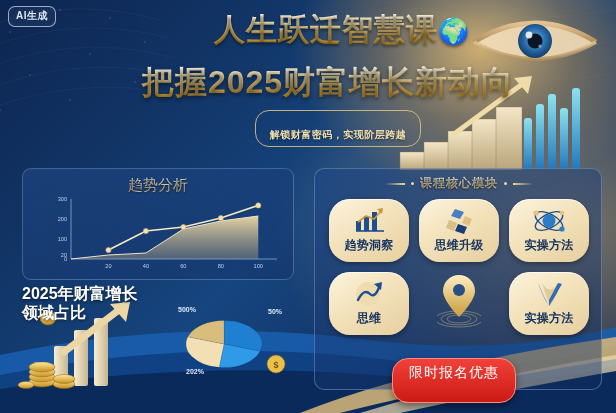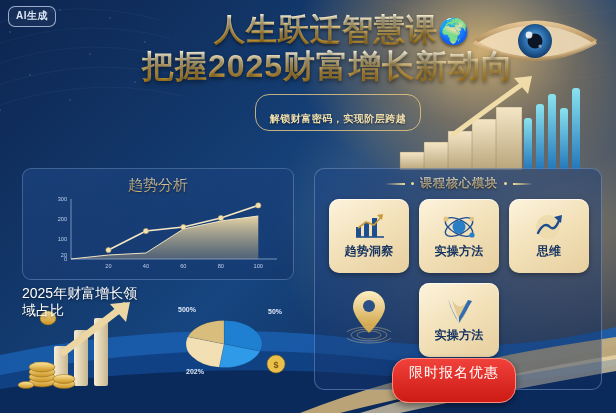--- a/index.html
+++ b/index.html
@@ -32,21 +32,21 @@
   .head{position:absolute;left:0;top:14px;width:616px;z-index:20;text-align:center;}
   .t-line1{
     font-size:31px;font-weight:bold;letter-spacing:1px;line-height:1.06;
     padding-left:68px;
     background:linear-gradient(180deg,#fff6d8 6%,#f5dd9b 34%,#d9ae51 62%,#b8861f 100%);
     -webkit-background-clip:text;background-clip:text;color:transparent;
     text-shadow:0 2px 3px rgba(0,0,0,.45);
   }
   .t-line1 .globe{-webkit-text-fill-color:initial;color:#2a7fd4;font-size:25px;}
   .t-line2{
-    margin-top:3px;font-size:32px;font-weight:bold;letter-spacing:1px;line-height:1.06;
+    margin-top:19px;font-size:32px;font-weight:bold;letter-spacing:1px;line-height:1.06;
     padding-left:40px;
     background:linear-gradient(180deg,#fff8e0 6%,#f7e0a2 34%,#dcb155 62%,#b9871f 100%);
     -webkit-background-clip:text;background-clip:text;color:transparent;
     text-shadow:0 2px 4px rgba(0,0,0,.5);
   }
   .t-sub{
     margin:10px 0 0 60px;display:inline-block;
     border:1px solid rgba(226,196,128,.85);border-radius:14px;
     padding:17px 14px 4px;color:#f2dfae;font-size:10px;font-weight:bold;letter-spacing:.5px;
     text-shadow:0 1px 2px rgba(0,0,0,.55);
@@ -62,21 +62,21 @@
     margin:7px 0 0;text-align:center;font-size:15px;font-weight:normal;
     background:linear-gradient(180deg,#fff7dd,#e6c274);
     -webkit-background-clip:text;background-clip:text;color:transparent;
     text-shadow:0 1px 2px rgba(0,0,0,.5);
   }
   .chart{position:absolute;left:8px;top:26px;width:256px;height:80px;}
   .tick{font-size:5.6px;fill:#bcd0ea;font-family:"Liberation Sans",sans-serif;}
 
   
   .cap{
-    position:absolute;z-index:16;color:#fff;font-size:14px;font-weight:normal;
+    position:absolute;z-index:16;color:#fff;font-size:16px;font-weight:bold;
     line-height:1.18;text-shadow:0 1px 3px rgba(0,0,0,.6);
   }
   .cap-a{left:22px;top:285px;width:128px;}
   .cap-b{left:160px;top:285px;width:140px;}
 
   .coins-art{position:absolute;left:12px;top:300px;width:150px;height:90px;z-index:14;}
   .pie-art{position:absolute;left:172px;top:300px;width:120px;height:88px;z-index:14;}
   .pie-lab{position:absolute;z-index:15;font-size:7px;color:#dfe8f6;font-weight:bold;}
 
   
@@ -93,21 +93,21 @@
   .pr-head .dash.r{background:linear-gradient(90deg,#efd896,rgba(240,216,150,0));}
   .pr-head .dot{width:3px;height:3px;border-radius:50%;background:#efd896;}
   .pr-title{
     font-size:12px;font-weight:bold;letter-spacing:1px;
     background:linear-gradient(180deg,#fffbee,#ecce84);
     -webkit-background-clip:text;background-clip:text;color:transparent;
     text-shadow:0 1px 2px rgba(0,0,0,.5);
   }
   .grid{position:absolute;left:14px;top:30px;width:260px;display:flex;flex-wrap:wrap;gap:10px;}
   .tile{
-    width:80px;height:74px;border-radius:10px;
+    width:80px;height:63px;border-radius:21px;
     background:linear-gradient(150deg,#fdf4de 0%,#f3e2bb 45%,#e7cf9f 100%);
     box-shadow:0 2px 5px rgba(0,0,0,.35),inset 0 1px 0 rgba(255,255,255,.7);
     display:flex;flex-direction:column;align-items:center;justify-content:center;gap:2px;
     position:relative;
   }
   .tile.ghost{background:none;box-shadow:none;}
   .tile svg{display:block;}
   .tile-label{font-size:12px;font-weight:bold;color:#173560;letter-spacing:.3px;}
 
   .cta{
@@ -318,20 +318,29 @@
               <rect x="12" y="9" width="5" height="15"></rect>
               <rect x="20" y="5" width="5" height="19"></rect>
             </g>
           <path d="M4 24 L32 24" stroke="#1d4f90" stroke-width="1.6"></path>
           <path d="M6 15 L14 9 L22 12 L30 3" stroke="#c79a3c" stroke-width="1.6" fill="none"></path>
           <path d="M25 2 L31 1 L30 7 Z" fill="#c79a3c"></path>
         </svg>
         <span class="tile-label">趋势洞察</span>
       </div>
 
+      <div class="tile">
+        <svg width="34" height="28" viewBox="0 0 34 28">
+          <path d="M13 2 L22 5 L18 12 L9 9 Z" fill="#4a7fc2"></path>
+          <path d="M23 9 L30 12 L27 19 L20 16 Z" fill="#e0c07f"></path>
+          <path d="M7 13 L15 16 L12 24 L4 21 Z" fill="#dbbf85"></path>
+          <path d="M16 17 L25 20 L22 27 L13 24 Z" fill="#1b3f74"></path>
+        </svg>
+        <span class="tile-label">思维升级</span>
+      </div>
 
       <div class="tile">
         <svg width="34" height="28" viewBox="0 0 34 28">
           <ellipse cx="17" cy="14" rx="15" ry="7" fill="none" stroke="#1d4f90" stroke-width="1.4" transform="rotate(-28 17 14)"></ellipse>
           <ellipse cx="17" cy="14" rx="15" ry="7" fill="none" stroke="#1d4f90" stroke-width="1.4" transform="rotate(28 17 14)"></ellipse>
           <circle cx="17" cy="14" r="6.5" fill="#2a7ec6"></circle>
           <circle cx="4" cy="6" r="2.6" fill="#e2c382"></circle>
             <circle cx="30" cy="22" r="2.6" fill="#2a7ec6"></circle>
           <circle cx="30" cy="6" r="2.2" fill="#e2c382"></circle>
         </svg>

